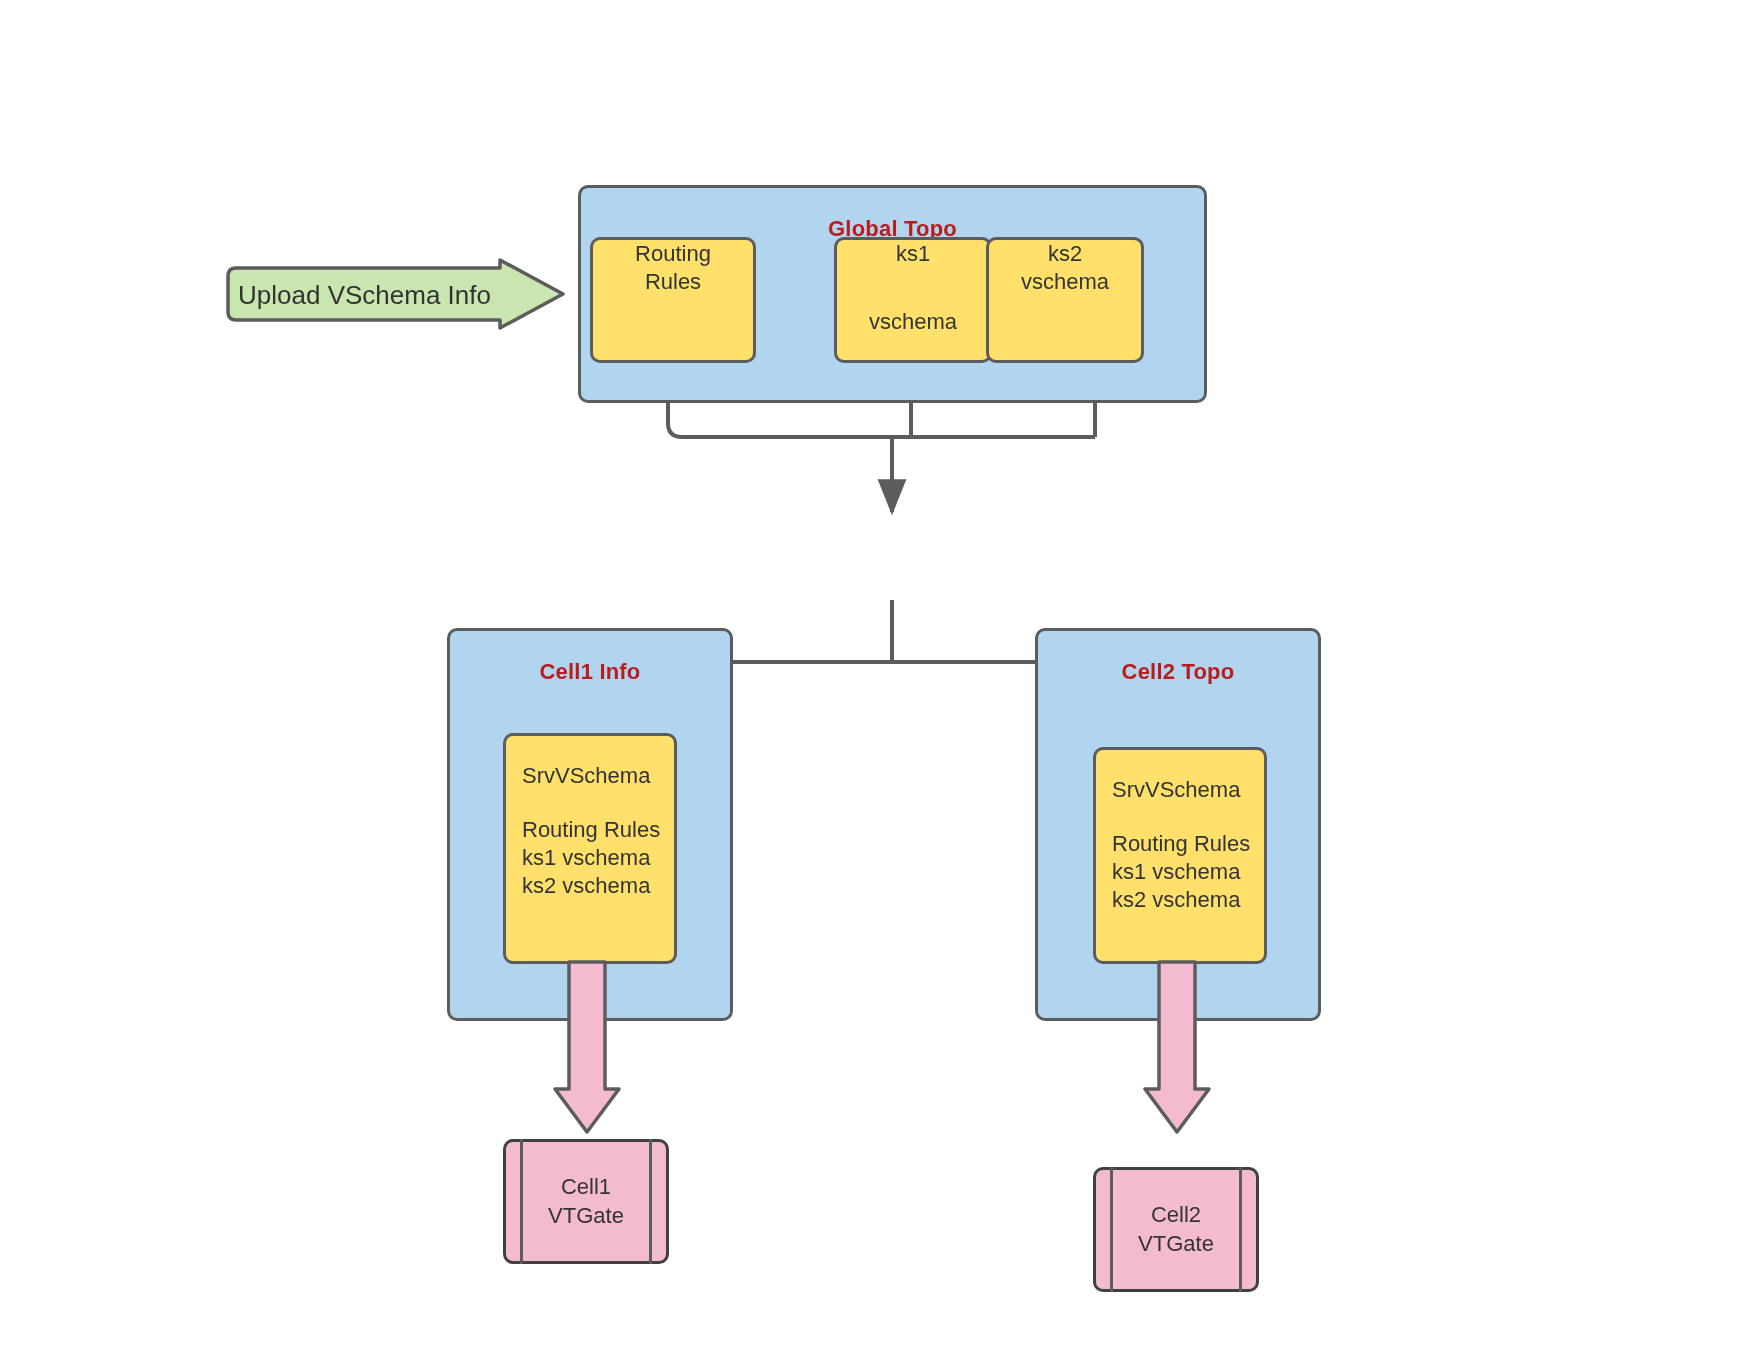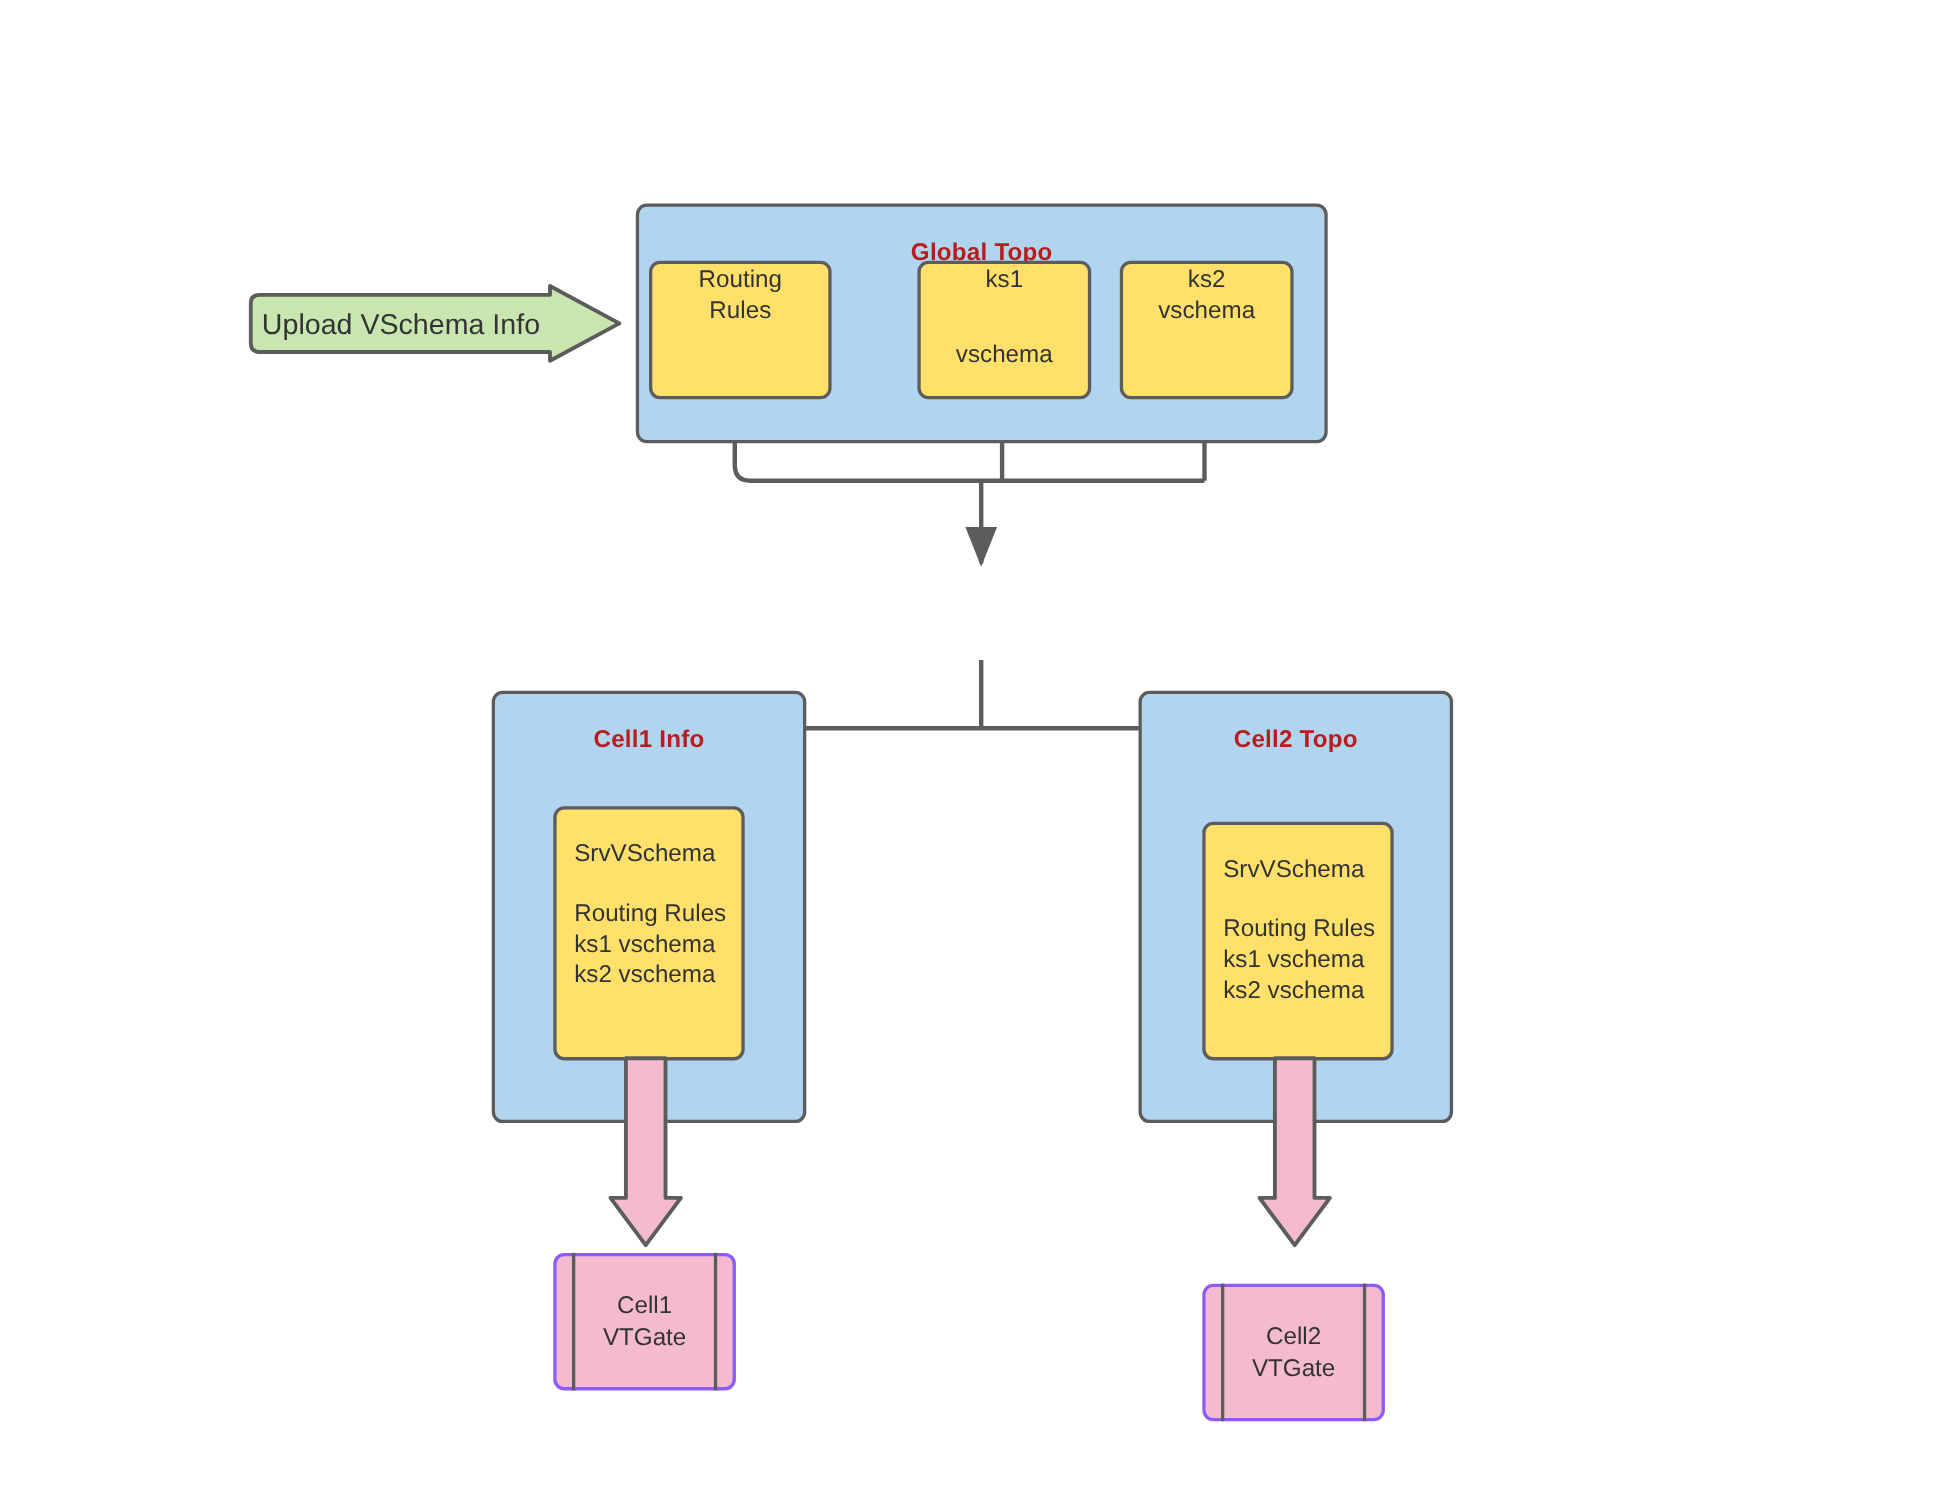--- a/index.html
+++ b/index.html
@@ -68,21 +68,21 @@
     padding: 26px 0 0 16px;
     text-align: left;
   }
   .ybox .gap {
     display: block;
     height: 26px;
   }
   
   .proc {
     background: #F4BBD0;
-    border: 3px solid #8b5cf6;
+    border: 3px solid #404040;
     border-radius: 10px;
     color: #333333;
     font-size: 22px;
     line-height: 1.3;
     display: flex;
     flex-direction: column;
     align-items: center;
     justify-content: center;
     text-align: right;
   }
@@ -172,21 +172,21 @@
   <div class="node ybox center" style="left:590px; top:237px; width:166px; height:126px;">
     <span>Routing</span>
     <span>Rules</span>
   </div>
 
   <div class="node ybox center" style="left:834px; top:237px; width:158px; height:126px;gap:40px;">
     <span>ks1</span>
     <span>vschema</span>
   </div>
 
-  <div class="node ybox center" style="left:1018px; top:237px; width:158px; height:126px;">
+  <div class="node ybox center" style="left:986px; top:237px; width:158px; height:126px;">
     <span>ks2</span>
     <span>vschema</span>
   </div>
 
 
   <div class="node topo" style="left:447px; top:628px; width:286px; height:393px;">
     <div class="topo-title" style="top:18px;">Cell1 Info</div>
   </div>
 
   <div class="node ybox leftalign" style="left:503px; top:733px; width:174px; height:231px;">

